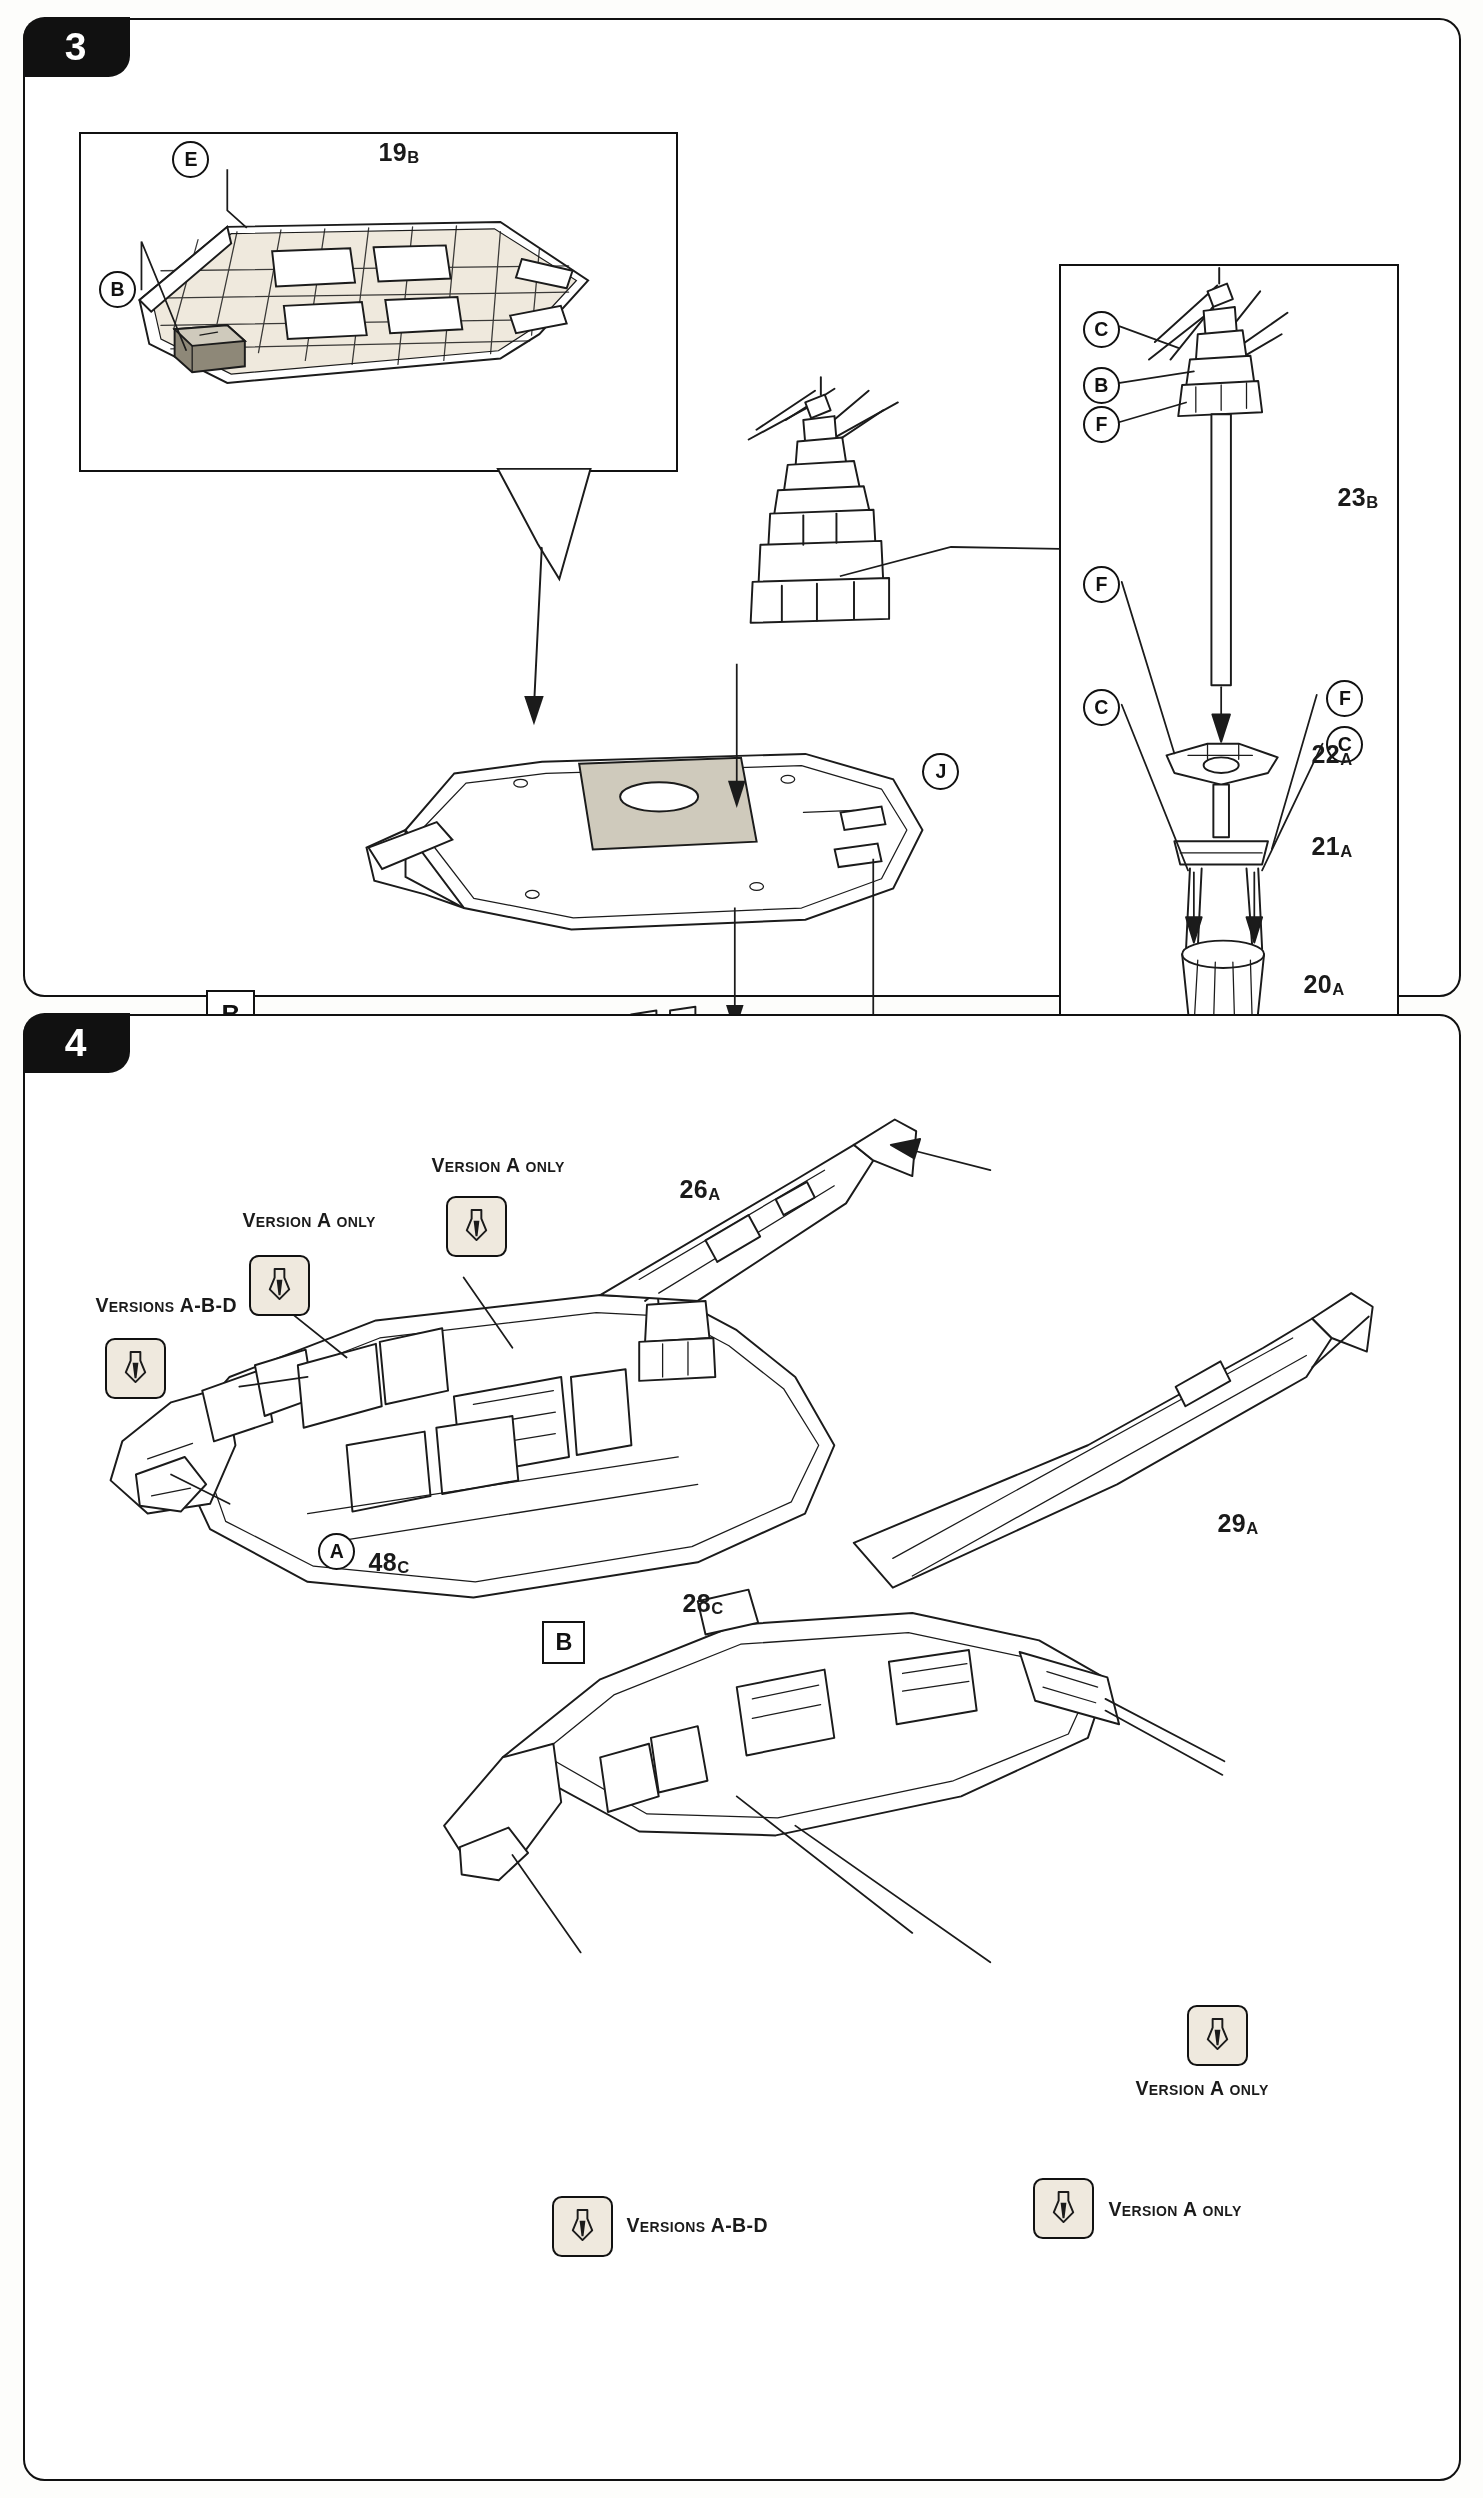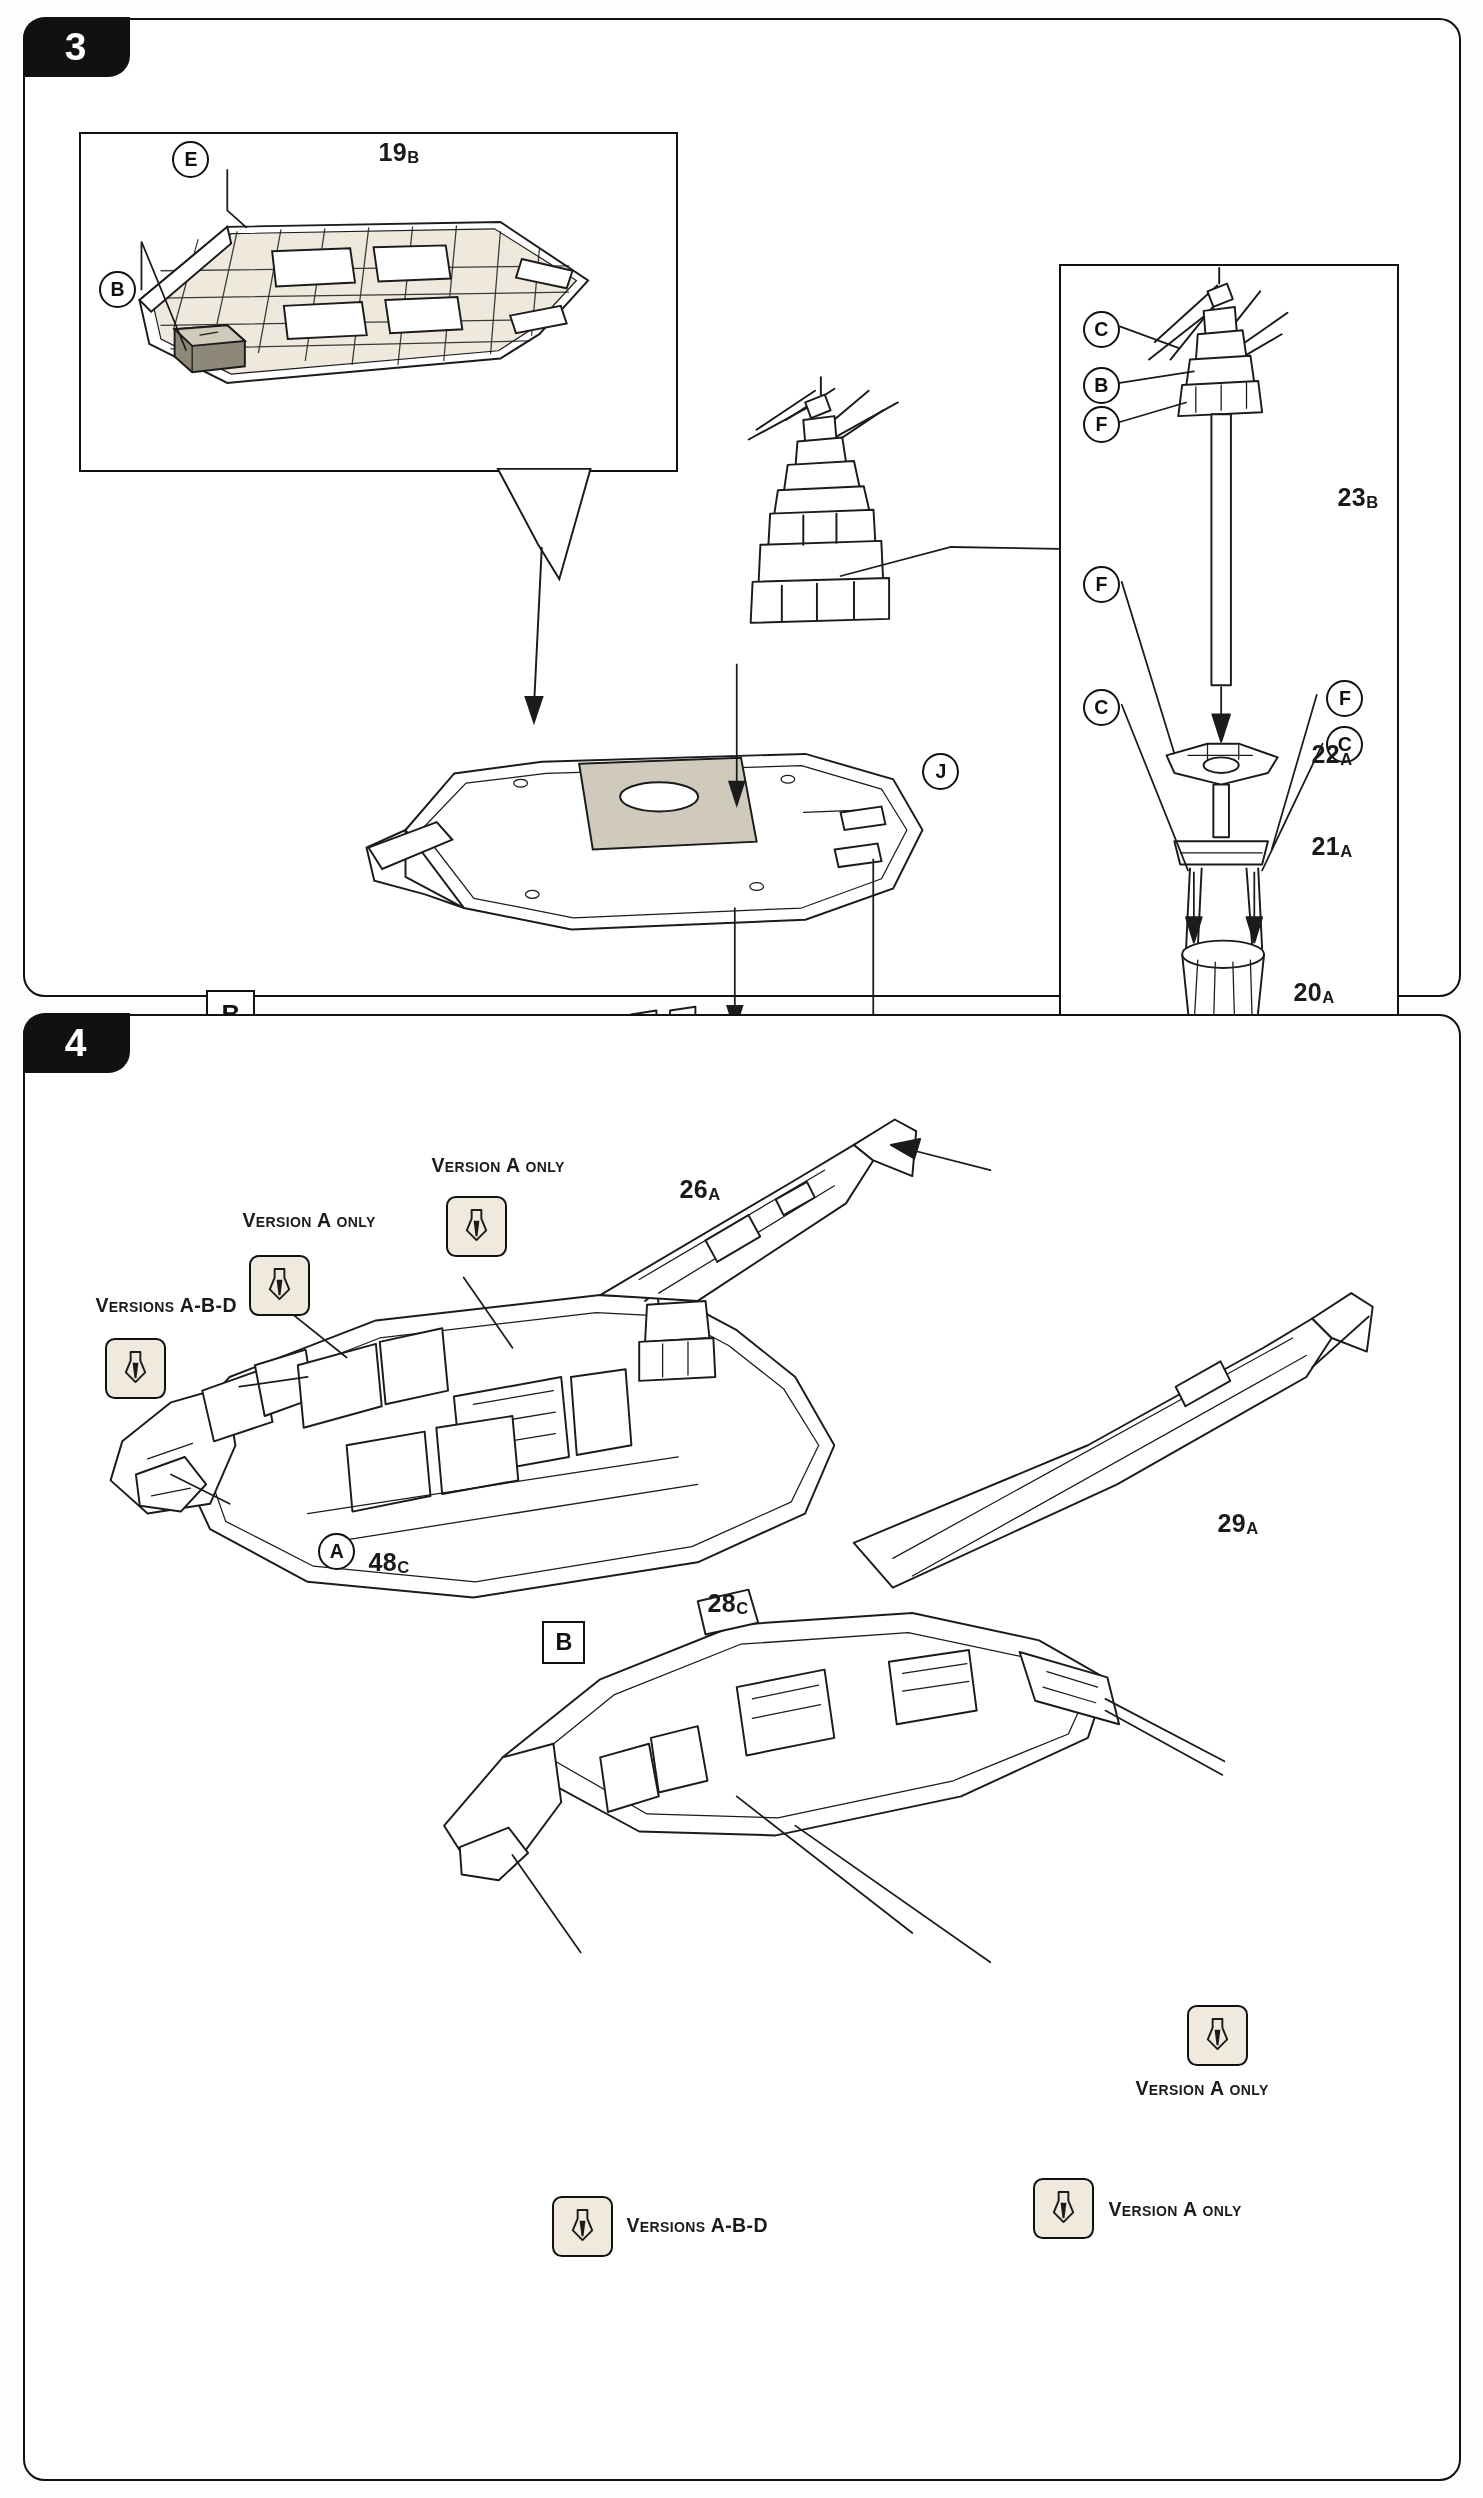--- a/index.html
+++ b/index.html
@@ -317,21 +317,21 @@
 
       <div class="lbl part-no" style="left:232px;top:217px;margin-left:44px;">
         <span>23</span><sub>B</sub>
       </div>
       <div class="lbl part-no" style="left:250px;top:474px;">
         <span>22</span><sub>A</sub>
       </div>
       <div class="lbl part-no" style="left:250px;top:566px;">
         <span>21</span><sub>A</sub>
       </div>
-      <div class="lbl part-no" style="left:232px;top:704px;margin-top:8px;">
+      <div class="lbl part-no" style="left:242px;top:704px;">
         <span>20</span><sub>A</sub>
       </div>
       <div class="lbl part-no" style="left:244px;top:864px;">
         <span>24</span><sub>A</sub>
       </div>
     </div>
 
     <svg style="position:absolute;left:809px;top:517px;" width="234" height="98" viewBox="0 0 240 100">
       <path class="arrowline" d="M6 40 L120 10 L232 12"></path>
     </svg>
@@ -473,21 +473,21 @@
       </svg>
     </div>
     <div class="vtext" style="left:1083px;top:1182px;">Version A only</div>
 
     <div class="lbl part-no" style="left:654px;top:159px;">
       <span>26</span><sub>A</sub>
     </div>
     <div class="lbl part-no" style="left:343px;top:532px;">
       <span>48</span><sub>C</sub>
     </div>
-    <div class="lbl part-no" style="left:682px;top:573px;text-align:center;">
+    <div class="lbl part-no" style="left:657px;top:573px;text-align:center;">
       <span>28</span><sub>C</sub>
     </div>
     <div class="lbl part-no" style="left:1192px;top:493px;">
       <span>29</span><sub>A</sub>
     </div>
 
     <div class="cir" style="left:293px;top:517px;">A</div>
     <div class="sq" style="left:517px;top:605px;">B</div>
   </div>
 

